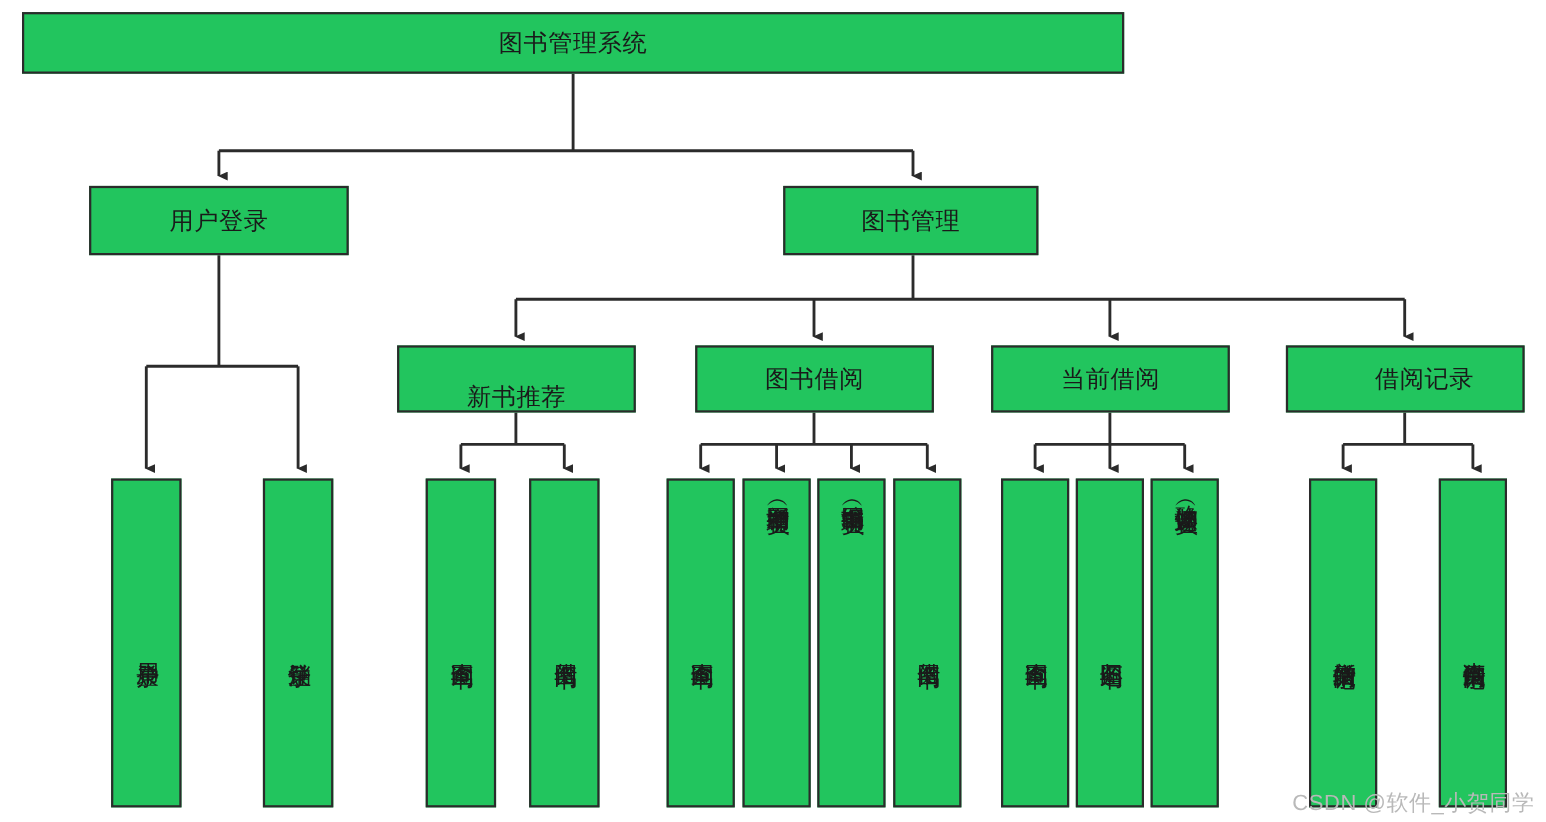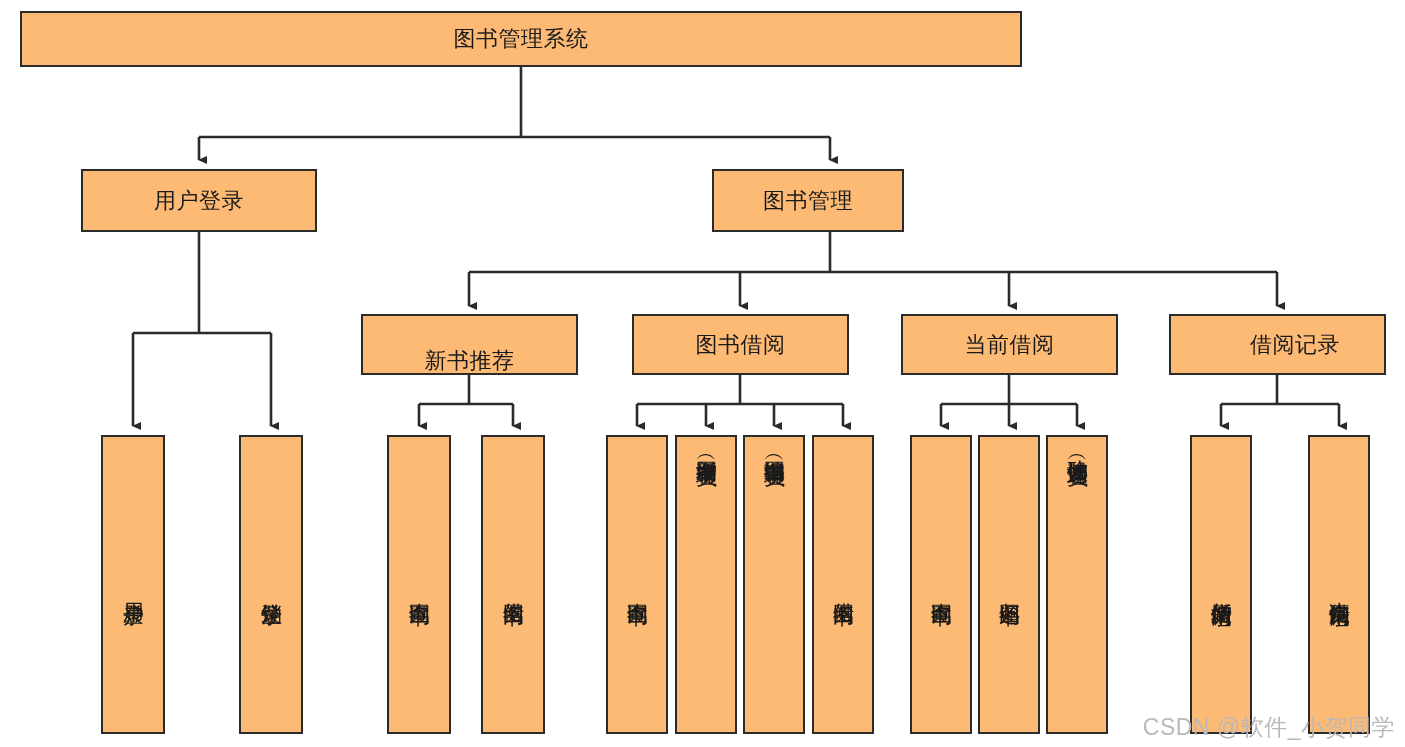--- a/index.html
+++ b/index.html
@@ -21,21 +21,21 @@
   #diagram-svg {
     position: absolute;
     left: 0;
     top: 0;
     width: 1405px;
     height: 747px;
   }
   .node-box {
     position: absolute;
     box-sizing: border-box;
-    background: #fdba74;
+    background: #22c55e;
     border: 2.5px solid #2b2b2b;
     display: flex;
     align-items: center;
     justify-content: center;
     overflow: hidden;
   }
   .node-label-h {
     font-size: 22px;
     line-height: 1.15;
     color: #1a1a1a;
@@ -57,21 +57,21 @@
     white-space: nowrap;
     display: block;
   }
   .node-box.leaf.centered-v {
     align-items: center;
   }
   #watermark {
     position: absolute;
     right: 10px;
     bottom: 4px;
-    font-size: 23px;
+    font-size: 20px;
     color: #b9b9b9;
     letter-spacing: 0.5px;
     white-space: nowrap;
     pointer-events: none;
   }
 </style>
 </head>
 <body>
 
 <div id="diagram-root">
@@ -130,21 +130,21 @@
   </svg>
 
   <div class="node-box" style="left:20px; top:11px; width:1002px; height:56px;">
     <span class="node-label-h">图书管理系统</span>
   </div>
 
   <div class="node-box" style="left:81px; top:169px; width:236px; height:63px;">
     <span class="node-label-h">用户登录</span>
   </div>
 
-  <div class="node-box" style="left:712px; top:169px; width:192px; height:63px;">
+  <div class="node-box" style="left:712px; top:169px; width:232px; height:63px;">
     <span class="node-label-h">图书管理</span>
   </div>
 
   <div class="node-box" style="left:361px; top:314px; width:217px; height:61px;align-items:flex-end;">
     <span class="node-label-h">新书推荐</span>
   </div>
 
   <div class="node-box" style="left:632px; top:314px; width:217px; height:61px;">
     <span class="node-label-h">图书借阅</span>
   </div>

